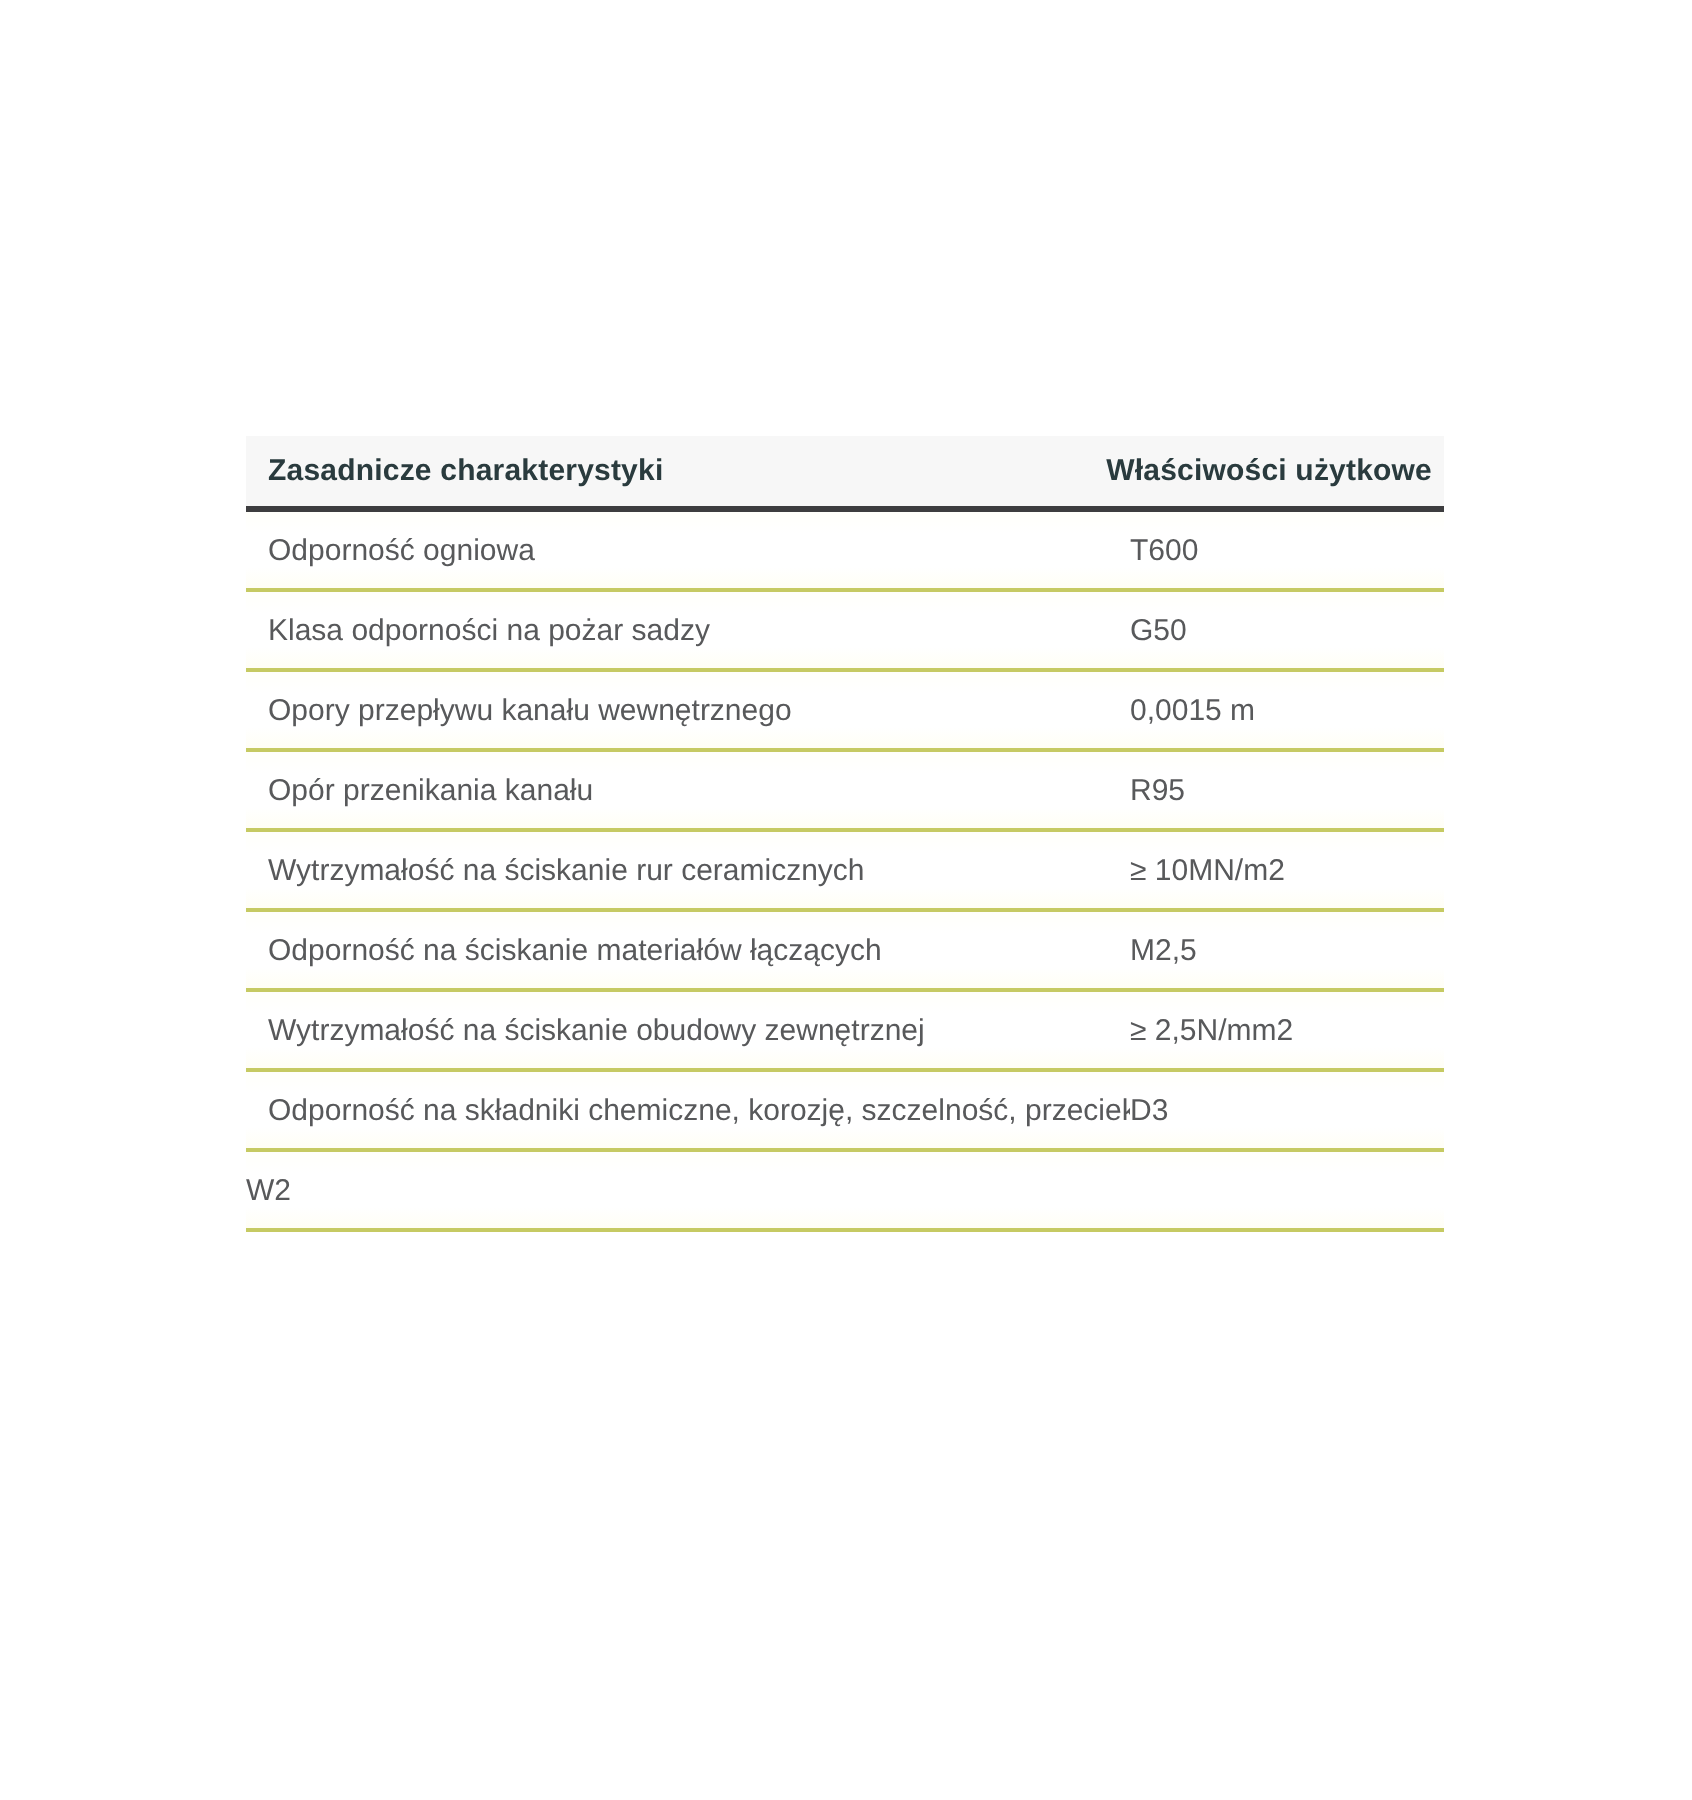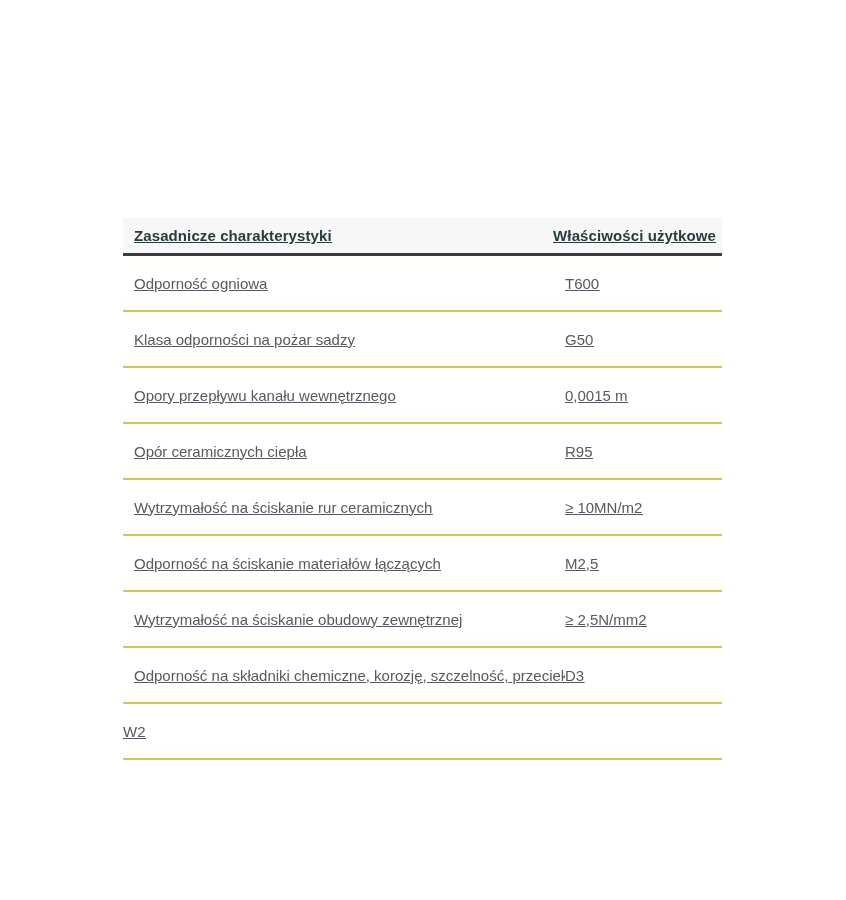--- a/index.html
+++ b/index.html
@@ -2,21 +2,21 @@
 <html style="--header-bg: #f7f7f7; --header-text: #2a3b3e; --header-border: #3d3d3f; --row-divider: #c6ca63; --row-text: #58595b;"><head>
 <meta charset="utf-8">
 <style>
   :root {
     --header-bg: #f7f7f7;
     --header-text: #2a3b3e;
     --header-border: #3d3d3f;
     --row-divider: #c6ca63;
     --row-text: #58595b;
   }
-  * { margin: 0; padding: 0; box-sizing: border-box; text-decoration: underline; }
+  * { margin: 0; padding: 0; box-sizing: border-box; }
   html, body {
     width: 846px;
     height: 900px;
     background: #ffffff;
     font-family: "Liberation Sans", "DejaVu Sans", sans-serif;
   }
   .page { position: relative; width: 846px; height: 900px; overflow: hidden; }
   .spec-table {
     position: absolute;
     left: 123px;
@@ -30,21 +30,21 @@
     background: var(--header-bg);
     border-bottom: 3px solid var(--header-border);
     color: var(--header-text);
     font-size: 15px;
     font-weight: 700;
     letter-spacing: 0.1px;
   }
   .row {
     display: flex;
     align-items: center;
-    height: 56px;
+    height: 40px;
     border-bottom: 2px solid var(--row-divider);
     color: var(--row-text);
     font-size: 15px;
     font-weight: 400;
     background: linear-gradient(to bottom, #fffffa 0%, #ffffff 28%, #ffffff 72%, #fffef5 100%);
   }
   .cell.label {
     width: 442px;
     padding-left: 11px;
     padding-right: 8px;
@@ -73,21 +73,21 @@
         </div>
         <div class="row">
           <div class="cell label">Klasa odporności na pożar sadzy</div>
           <div class="cell value">G50</div>
         </div>
         <div class="row">
           <div class="cell label">Opory przepływu kanału wewnętrznego</div>
           <div class="cell value">0,0015 m</div>
         </div>
         <div class="row">
-          <div class="cell label">Opór ceramicznych ciepła</div>
+          <div class="cell label">Opór przenikania kanału</div>
           <div class="cell value">R95</div>
         </div>
         <div class="row">
           <div class="cell label">Wytrzymałość na ściskanie rur ceramicznych</div>
           <div class="cell value">≥ 10MN/m2</div>
         </div>
         <div class="row">
           <div class="cell label">Odporność na ściskanie materiałów łączących</div>
           <div class="cell value">M2,5</div>
         </div>

